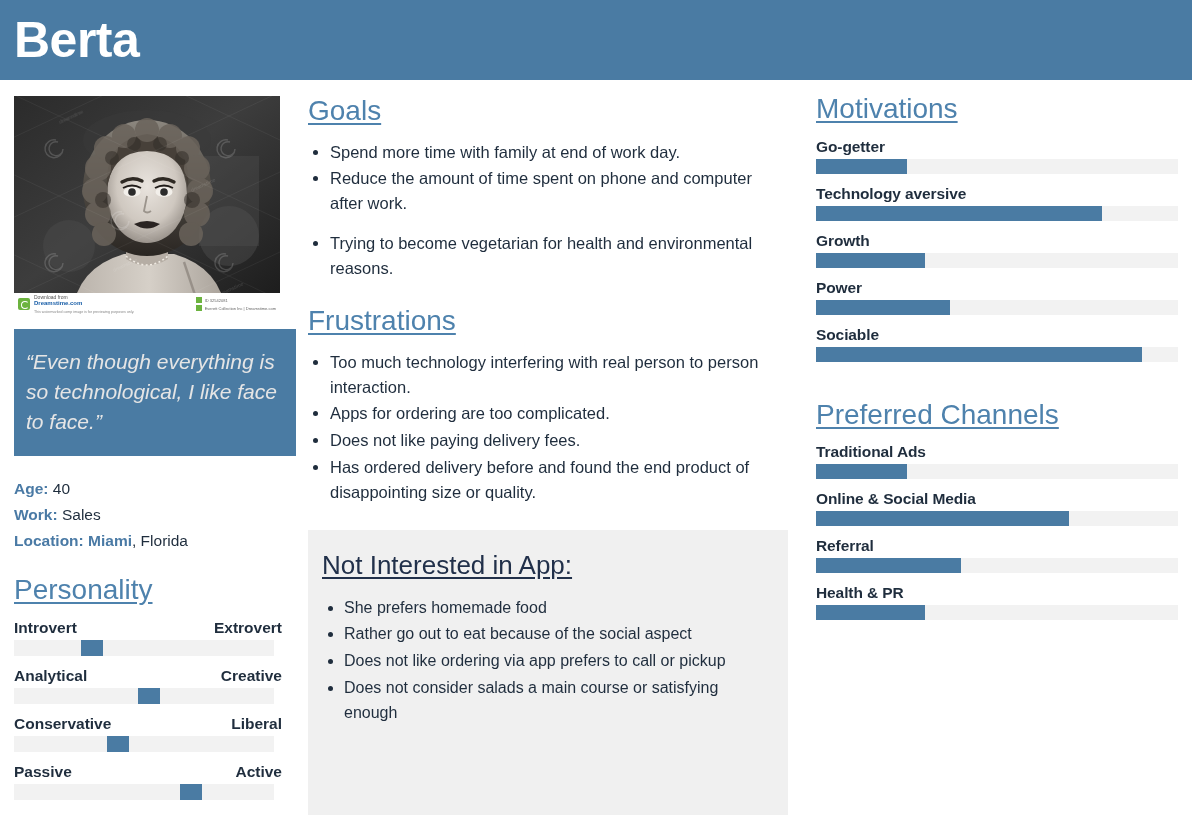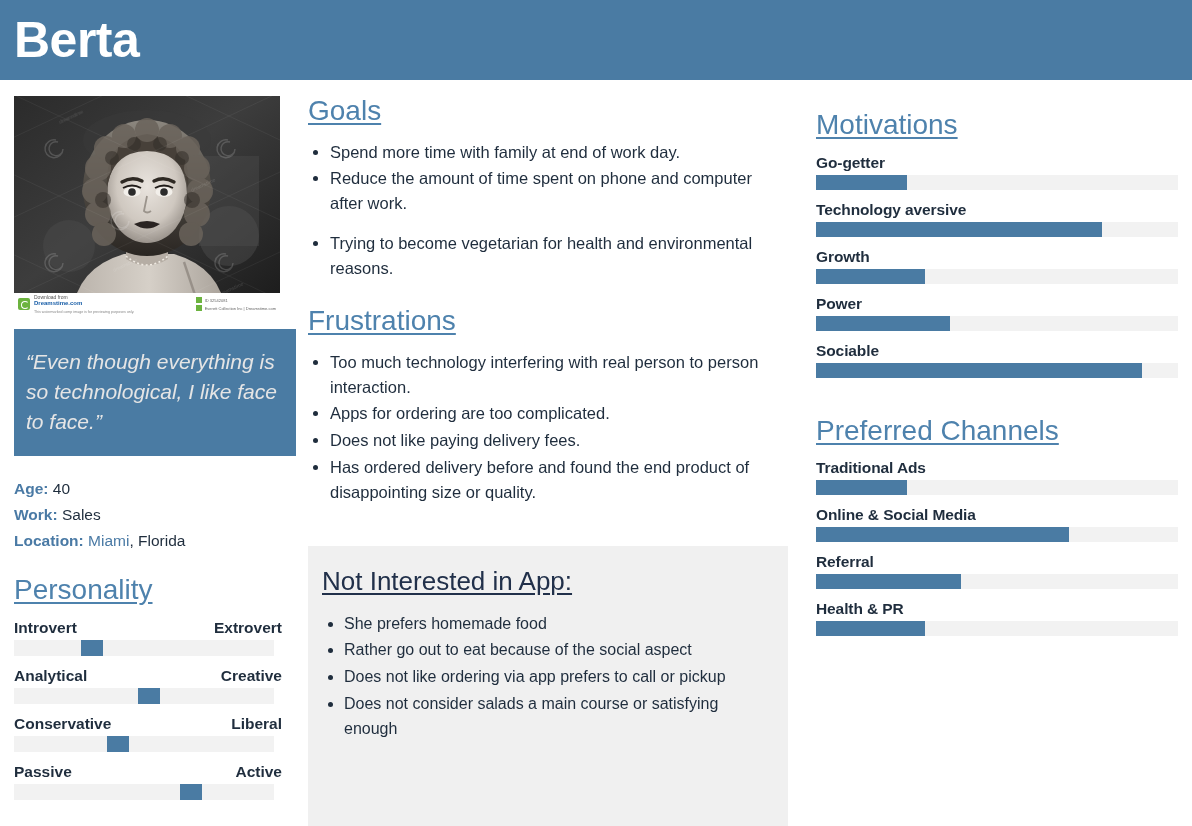--- a/index.html
+++ b/index.html
@@ -30,21 +30,21 @@
   }
 
   
   .page {
     display: flex;
     align-items: flex-start;
     padding: 0;
   }
   .col-left  { width: 296px; padding: 16px 14px 0 14px; }
   .col-mid   { width: 510px; padding: 14px 20px 0 12px; }
-  .col-right { width: 386px; padding: 28px 16px 0 10px; }
+  .col-right { width: 386px; padding: 12px 16px 0 10px; }
 
   
   .section-heading {
     color: #4e82ad;
     font-size: 28px;
     font-weight: normal;
     text-decoration: underline;
     text-underline-offset: 3px;
     margin: 0 0 12px 0;
     line-height: 1.2;
@@ -105,21 +105,21 @@
     color: #e5e5e5;
     font-style: italic;
     font-size: 21px;
     line-height: 1.42;
     padding: 18px 14px 20px 12px;
   }
 
   
   .bio { margin-top: 20px; font-size: 15.5px; line-height: 1.65; }
   .bio-label { color: #4a7aa5; font-weight: bold; }
-  .bio-strong { color: #4a7aa5; font-weight: normal; }
+  .bio-strong { color: #4a7aa5; font-weight: bold; }
 
   
   .personality { margin-top: 20px; }
   .slider-row { margin-bottom: 11px; }
   .slider-labels {
     display: flex;
     justify-content: space-between;
     font-size: 15.5px;
     font-weight: bold;
     margin-bottom: 3px;
@@ -143,21 +143,21 @@
   ul.bullets {
     margin: 0 0 0 0;
     padding-left: 22px;
     font-size: 16.5px;
     line-height: 1.5;
   }
   ul.bullets li { margin-bottom: 2px; }
   ul.bullets li.gap { margin-top: 15px; }
 
   .block-goals { margin-bottom: 24px; }
-  .block-frustrations { margin-bottom: 42px; }
+  .block-frustrations { margin-bottom: 26px; }
 
   
   .gray-box {
     background: #f0f0f0;
     padding: 20px 18px 20px 14px;
     width: 480px;
     min-height: 285px;
   }
   .gray-box .section-heading { font-size: 26px; margin-bottom: 14px; }
   .gray-box ul.bullets { font-size: 16px; line-height: 1.55; }

